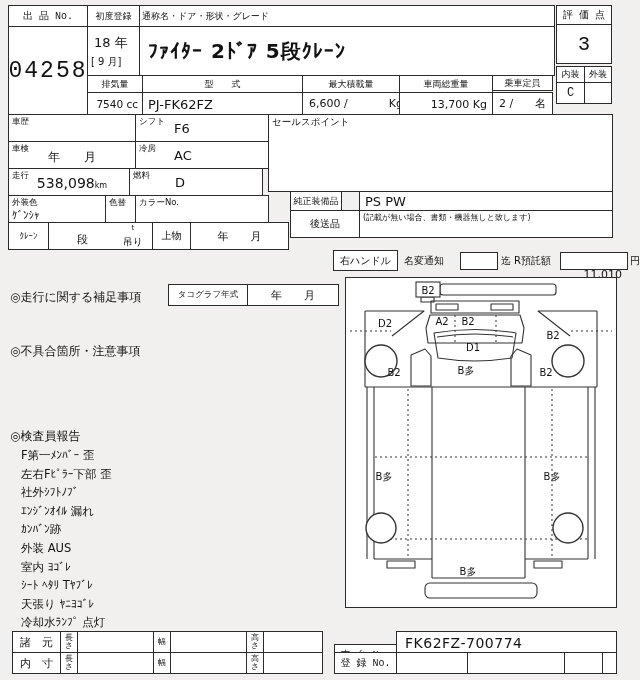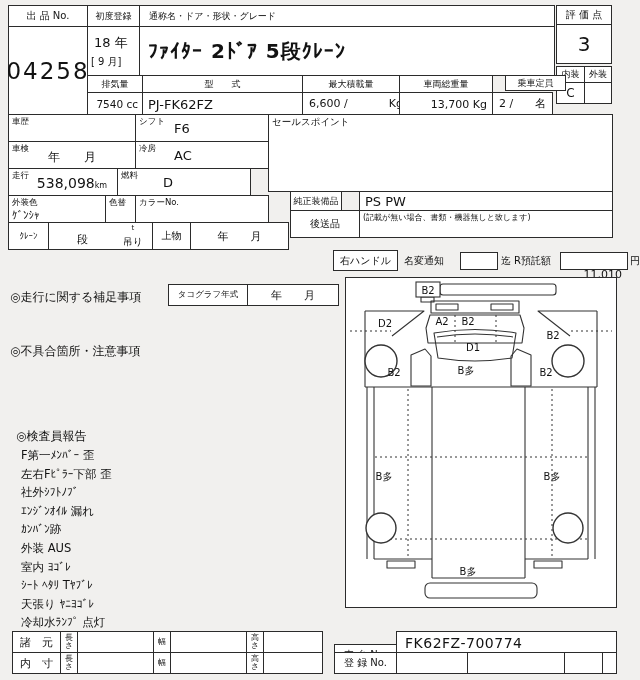--- a/index.html
+++ b/index.html
@@ -4,21 +4,21 @@
 <style>
   html,body { margin:0; padding:0; }
   .sheet {
     position:relative; width:640px; height:680px;
     background:#f1f0ee; color:#121212;
     font-family:"DejaVu Sans", sans-serif;
     overflow:hidden;
   }
   .b  { position:absolute; background:#fff; border:1px solid #2b2b2b; box-sizing:border-box; }
   .nb { position:absolute; box-sizing:border-box; }
-  .cc { display:flex; align-items:center; justify-content:center; }
+  .cc { display:flex; align-items:center; justify-content:center;font-family:Liberation Mono, monospace; }
   .corner { position:absolute; top:1px; left:3px; font-size:8.5px; white-space:nowrap; }
   .cellval { position:absolute; left:38px; top:6px; font-size:13px; }
   .cvc { position:absolute; left:0; width:100%; text-align:center; top:7px; font-size:12px; }
   .hdr9  { font-size:9px; }
   .hdr10 { font-size:10px; }
   .vlbl { font-size:8px; line-height:8.5px; width:10px; word-break:break-all; text-align:center; }
   .spread { display:flex; align-items:center; justify-content:space-between; padding:0 6px; }
   .lotnum { font-size:23px; letter-spacing:2px; }
   .title  { font-size:20px; font-weight:600; letter-spacing:1px; padding-left:8px; display:flex; align-items:center; }
   .note8 { font-size:8px; line-height:1.25; padding:2px 3px; }
@@ -36,21 +36,21 @@
 
   <div class="b cc hdr10" style="left:8px;top:5px;width:80px;height:22px">出 品 No.</div>
   <div class="b cc lotnum" style="left:8px;top:26px;width:80px;height:89px">04258</div>
 
   <div class="b cc hdr9" style="left:87px;top:5px;width:53px;height:22px">初度登録</div>
   <div class="b" style="left:87px;top:26px;width:53px;height:50px">
     <div class="nb" style="left:6px;top:7px;font-size:13px">18 年</div>
     <div class="nb" style="left:3px;top:28px;font-size:10px">[ 9 月]</div>
   </div>
 
-  <div class="b hdr9" style="left:139px;top:5px;width:416px;height:22px;display:flex;align-items:center;padding-left:9px">通称名・ドア・形状・グレード</div>
+  <div class="b hdr9" style="left:139px;top:5px;width:416px;height:22px;display:flex;align-items:center;padding-left:2px">通称名・ドア・形状・グレード</div>
   <div class="b title" style="left:139px;top:26px;width:416px;height:50px">ﾌｧｲﾀｰ 2ﾄﾞｱ 5段ｸﾚｰﾝ</div>
 
   <div class="b cc hdr10" style="left:556px;top:5px;width:56px;height:20px">評 価 点</div>
   <div class="b cc" style="left:556px;top:24px;width:56px;height:40px;font-size:20px">3</div>
   <div class="b cc hdr9" style="left:556px;top:66px;width:29px;height:17px">内装</div>
   <div class="b cc hdr9" style="left:584px;top:66px;width:28px;height:17px">外装</div>
   <div class="b cc" style="left:556px;top:82px;width:29px;height:22px;font-size:12px">C</div>
   <div class="b cc" style="left:584px;top:82px;width:28px;height:22px;font-size:12px"></div>
 
   <div class="b cc hdr9" style="left:87px;top:75px;width:56px;height:18px">排気量</div>
@@ -63,21 +63,21 @@
   </div>
   <div class="b cc hdr9" style="left:302px;top:75px;width:98px;height:18px">最大積載量</div>
   <div class="b spread" style="left:302px;top:92px;width:108px;height:23px;font-size:11px">
     <span>6,600 /</span>
     <span>Kg</span>
   </div>
   <div class="b cc hdr9" style="left:399px;top:75px;width:94px;height:18px">車両総重量</div>
   <div class="b" style="left:399px;top:92px;width:94px;height:23px">
     <span class="nb" style="right:5px;top:5px;font-size:11px">13,700 Kg</span>
   </div>
-  <div class="b cc hdr9" style="left:505px;top:75px;width:61px;height:16px">乗車定員</div>
+  <div class="b cc hdr9" style="left:492px;top:75px;width:61px;height:16px">乗車定員</div>
   <div class="b spread" style="left:492px;top:92px;width:61px;height:23px;font-size:11px">
     <span>2 /</span>
     <span>名</span>
   </div>
 
   <div class="b" style="left:8px;top:114px;width:128px;height:28px">
     <span class="corner">車歴</span>
   </div>
   <div class="b" style="left:135px;top:114px;width:134px;height:28px">
     <span class="corner">シフト</span>
@@ -90,21 +90,21 @@
   <div class="b" style="left:135px;top:141px;width:134px;height:28px">
     <span class="corner">冷房</span>
     <span class="cellval">AC</span>
   </div>
   <div class="b" style="left:8px;top:168px;width:128px;height:28px">
     <span class="corner">走行</span>
     <span class="cvc" style="top:6px">
       <span style="font-size:14px">538,098</span><span style="font-size:8px">km</span>
     </span>
   </div>
-  <div class="b" style="left:117px;top:168px;width:134px;height:28px">
+  <div class="b" style="left:129px;top:168px;width:134px;height:28px">
     <span class="corner">燃料</span>
     <span class="cellval" style="left:45px">D</span>
   </div>
   <div class="b" style="left:8px;top:195px;width:98px;height:28px">
     <span class="corner">外装色</span>
     <span class="nb" style="left:3px;top:13px;font-size:11px">ｹﾞﾝｼｬ</span>
   </div>
   <div class="b" style="left:105px;top:195px;width:31px;height:28px">
     <span class="corner">色替</span>
   </div>
@@ -139,21 +139,21 @@
   <span class="nb hdr10" style="left:514px;top:254px">R預託額</span>
   <div class="b" style="left:560px;top:252px;width:68px;height:18px">
     <span class="nb" style="right:5px;top:15px;font-size:11px">11,010</span>
   </div>
   <span class="nb hdr10" style="left:630px;top:254px">円</span>
 
   <span class="nb h12" style="left:10px;top:289px">◎走行に関する補足事項</span>
   <div class="b cc" style="left:168px;top:284px;width:80px;height:22px;font-size:8.5px">タコグラフ年式</div>
   <div class="b cc" style="left:247px;top:284px;width:92px;height:22px;font-size:11px">年　　月</div>
   <span class="nb h12" style="left:10px;top:343px">◎不具合箇所・注意事項</span>
-  <span class="nb h12" style="left:16px;top:428px">◎検査員報告</span>
+  <span class="nb h12" style="left:10px;top:428px">◎検査員報告</span>
   <div class="nb" style="left:21px;top:446px;font-size:11.5px;line-height:18.6px">
     <div>F第一ﾒﾝﾊﾞｰ 歪</div>
     <div>左右Fﾋﾟﾗｰ下部 歪</div>
     <div>社外ｼﾌﾄﾉﾌﾞ</div>
     <div>ｴﾝｼﾞﾝｵｲﾙ 漏れ</div>
     <div>ｶﾝﾊﾞﾝ跡</div>
     <div>外装 AUS</div>
     <div>室内 ﾖｺﾞﾚ</div>
     <div>ｼｰﾄ ﾍﾀﾘ Tﾔﾌﾞﾚ</div>
     <div>天張り ﾔﾆﾖｺﾞﾚ</div>

